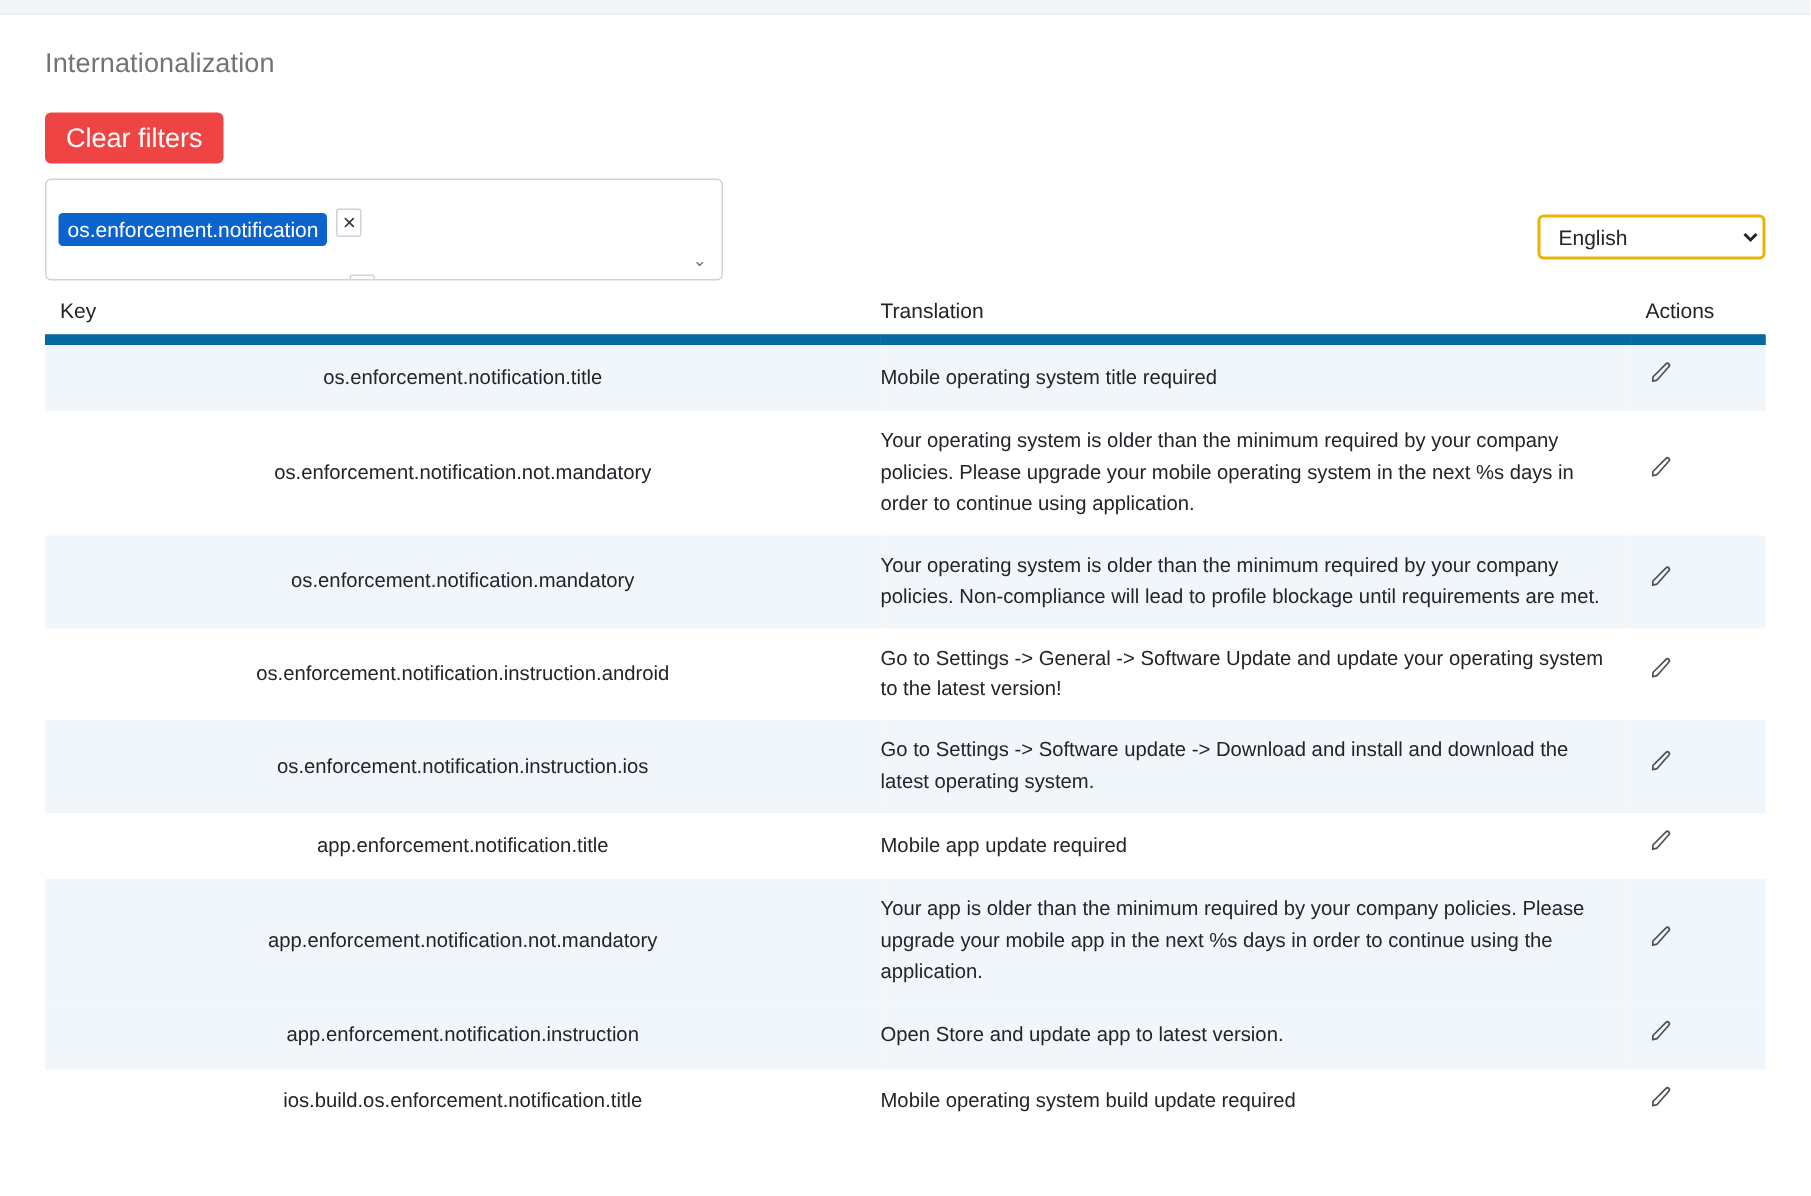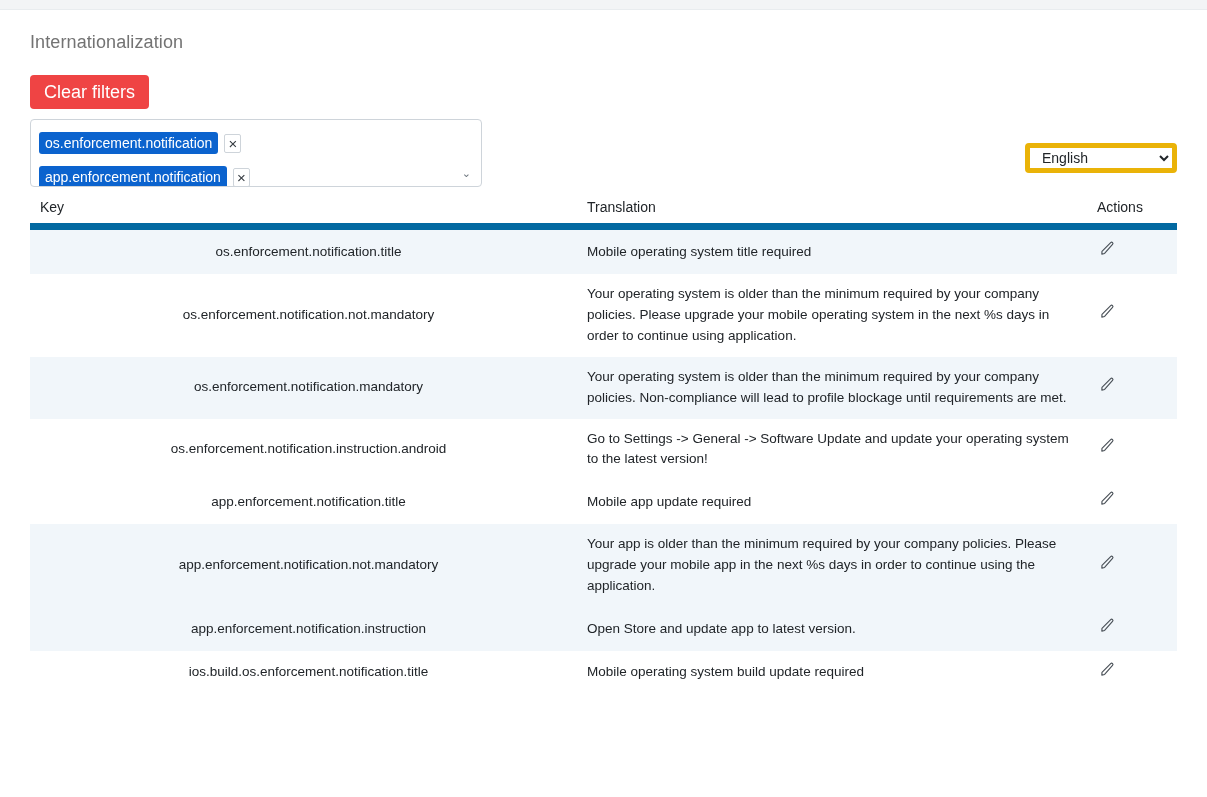--- a/index.html
+++ b/index.html
@@ -56,21 +56,21 @@
     overflow: hidden;
   }
   .tag {
     display: inline-flex;
     align-items: center;
     background: #0b63ce;
     color: #ffffff;
     font-size: 14px;
     border-radius: 3px;
     padding: 3px 6px;
-    margin: 6px 0 6px 0;
+    margin: 16px 0 6px 0;
     line-height: 1.15;
   }
   .tag-row {
     display: flex;
     align-items: center;
   }
   .tag-x {
     margin-left: 6px;
     font-size: 15px;
     color: #343a40;
@@ -87,21 +87,21 @@
   .ms-caret {
     position: absolute;
     right: 10px;
     bottom: 6px;
     color: #6c757d;
     font-size: 11px;
   }
   .lang-select {
     width: 152px;
     height: 30px;
-    border: 5px solid #eab308;
+    border: 2px solid #eab308;
     border-radius: 4px;
     background: #ffffff;
     font-size: 14px;
     color: #212529;
     padding: 0 8px;
     margin-top: 24px;
     font-family: "Liberation Sans", sans-serif;
   }
   table {
     width: 100%;
@@ -203,20 +203,27 @@
                 <path d="M4 20 L4.2 16 L16.5 3.7 a1.8 1.8 0 0 1 2.6 2.6 L7.9 19 Z"></path>
               </svg></span></td>
         </tr>
         <tr>
           <td class="key">os.enforcement.notification.instruction.android</td>
           <td class="tr">Go to Settings -&gt; General -&gt; Software Update and update your operating system to the latest version!</td>
           <td class="act"><span class="pencil"><svg width="17" height="17" viewBox="0 0 24 24" fill="none" stroke="#495057" stroke-width="1.6" stroke-linecap="round" stroke-linejoin="round">
                 <path d="M4 20 L4.2 16 L16.5 3.7 a1.8 1.8 0 0 1 2.6 2.6 L7.9 19 Z"></path>
               </svg></span></td>
         </tr>
+        <tr class="alt">
+          <td class="key">os.enforcement.notification.instruction.ios</td>
+          <td class="tr">Go to Settings -&gt; Software update -&gt; Download and install and download the latest operating system.</td>
+          <td class="act"><span class="pencil"><svg width="17" height="17" viewBox="0 0 24 24" fill="none" stroke="#495057" stroke-width="1.6" stroke-linecap="round" stroke-linejoin="round">
+                <path d="M4 20 L4.2 16 L16.5 3.7 a1.8 1.8 0 0 1 2.6 2.6 L7.9 19 Z"></path>
+              </svg></span></td>
+        </tr>
         <tr>
           <td class="key">app.enforcement.notification.title</td>
           <td class="tr">Mobile app update required</td>
           <td class="act"><span class="pencil"><svg width="17" height="17" viewBox="0 0 24 24" fill="none" stroke="#495057" stroke-width="1.6" stroke-linecap="round" stroke-linejoin="round">
                 <path d="M4 20 L4.2 16 L16.5 3.7 a1.8 1.8 0 0 1 2.6 2.6 L7.9 19 Z"></path>
               </svg></span></td>
         </tr>
         <tr class="alt">
           <td class="key">app.enforcement.notification.not.mandatory</td>
           <td class="tr">Your app is older than the minimum required by your company policies. Please upgrade your mobile app in the next %s days in order to continue using the application.</td>

